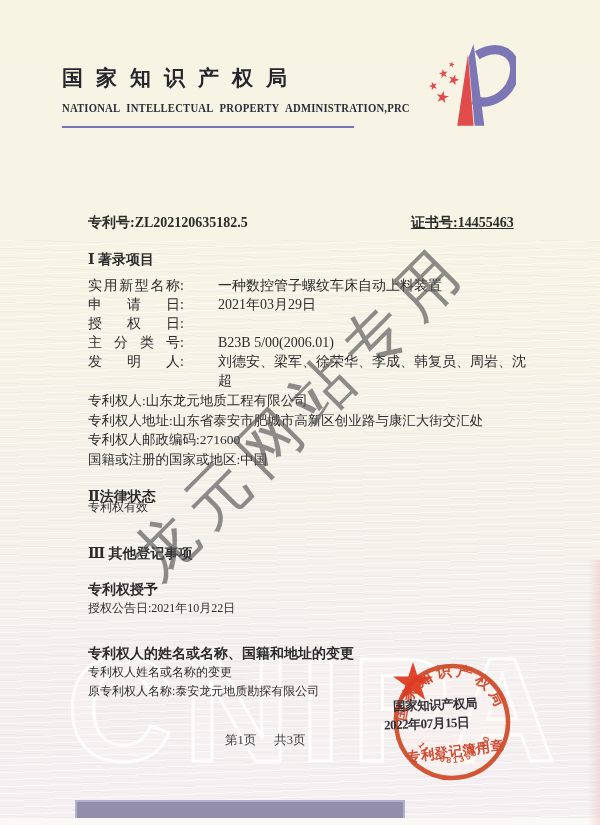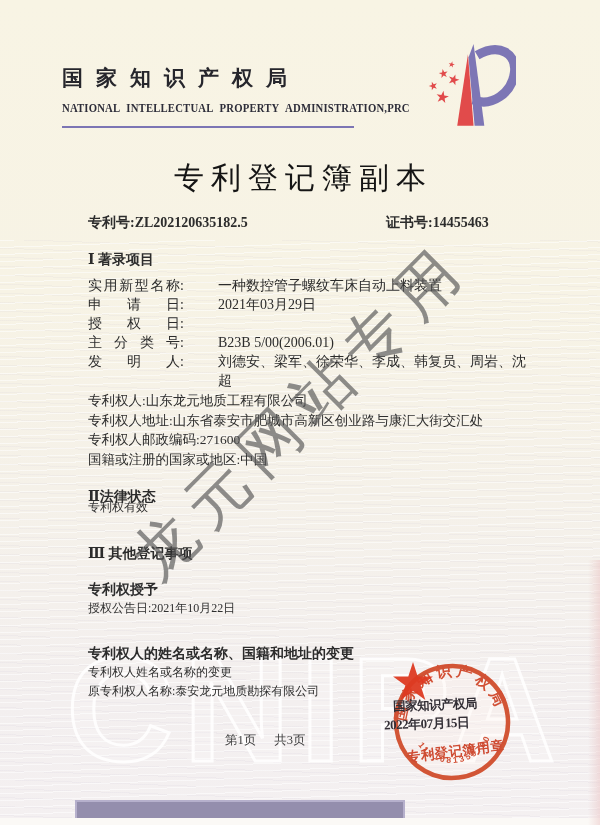--- a/index.html
+++ b/index.html
@@ -41,21 +41,21 @@
   .logo{ position:absolute; left:424px; top:40px; width:92px; height:92px; z-index:2; }
 
   
   .doc-title{
     position:absolute; left:0; top:158px; width:600px; text-align:center;
     font-size:30px; letter-spacing:7px; text-indent:7px; color:#151515; z-index:2; font-weight:500;
   }
 
   
   .num-line{ position:absolute; left:88px; top:214px; width:470px; font-size:14px; font-weight:bold; z-index:2; white-space:nowrap;}
-  .cert{ position:absolute; left:298px; top:0;}
+  .cert{ position:absolute; left:323px; top:0;text-decoration:underline;}
 
   
   .sec-head{ position:absolute; left:88px; font-size:14px; font-weight:bold; z-index:2; white-space:nowrap;}
   .plain{ position:absolute; left:88px; font-size:12px; z-index:2; white-space:nowrap; color:#2e2e2e;}
 
   .fields{ position:absolute; left:88px; top:276px; z-index:2; }
   .frow{ display:flex; font-size:14px; line-height:19px; }
   .flabel{ width:92px; text-align:justify; text-align-last:justify; }
   .fcolon{ width:14px; }
   .fvalue{ margin-left:24px; width:318px; white-space:normal; }
@@ -117,21 +117,20 @@
     <polygon points="43,14 48.5,84 32.5,84" fill="#e14b4b"></polygon>
     <g fill="#e14b4b">
       <use href="#star" transform="translate(27,24) scale(3.2) rotate(12)"></use>
       <use href="#star" transform="translate(19,33) scale(4.6) rotate(-10)"></use>
       <use href="#star" transform="translate(29,39) scale(5.6) rotate(18)"></use>
       <use href="#star" transform="translate(9,45) scale(4.4) rotate(-18)"></use>
       <use href="#star" transform="translate(18,56) scale(6.4) rotate(10)"></use>
     </g>
   </svg>
 
-  <div class="doc-title">专利登记簿副本</div>
 
   <div class="num-line">
     <span>专利号:</span><span>ZL202120635182.5</span>
     <span class="cert"><span>证书号:</span><span>14455463</span></span>
   </div>
 
   <div class="sec-head" style="top:251px;">Ⅰ 著录项目</div>
 
   <div class="fields">
     <div class="frow">

